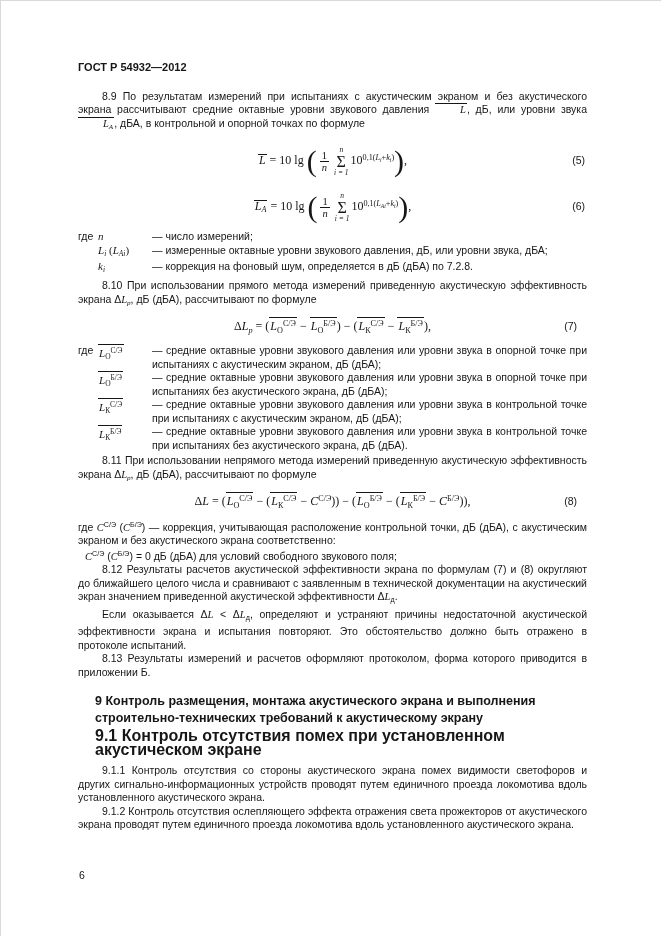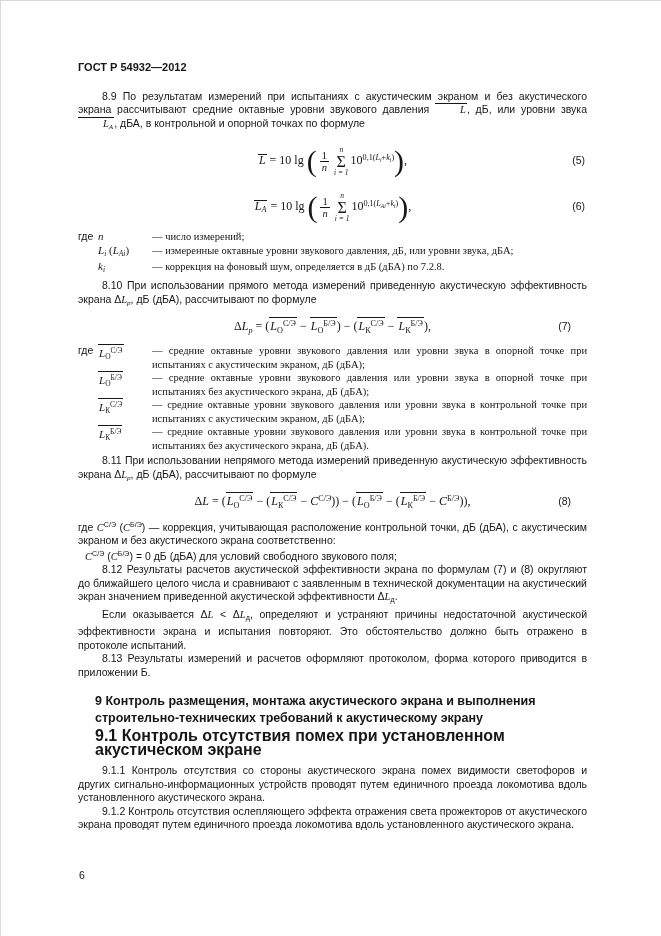--- a/index.html
+++ b/index.html
@@ -10,21 +10,21 @@
     font-size:10.5px; line-height:13.5px; color:#161616;
   }
   .content { position:absolute; left:77px; top:60px; width:509px; }
   .doc-header { font-weight:bold; font-size:11px; margin:0 0 15px 0; }
   p.para { margin:0; text-align:justify; }
   .ind  { text-indent:24px; }
   .ind-sm { text-indent:7px; }
 
   
   .formula { position:relative; display:flex; justify-content:center; align-items:center;
-             font-family:"Liberation Serif", serif; font-size:12px; margin:7px 14px; }
+             font-family:"Liberation Serif", serif; font-size:12px; margin:7px 8px; }
   .formula.tall { min-height:38px; margin:8px 0 4px; }
   .f-body { display:inline-block; white-space:pre; }
   .f-num { position:absolute; right:2px; top:50%; transform:translateY(-50%);
            font-family:"Liberation Sans", sans-serif; font-size:10.5px; }
 
   sub { font-size:68%; vertical-align:-0.3em; }
   sup { font-size:68%; vertical-align:0.5em; }
   .m-it { font-style:italic; font-family:"Liberation Serif", serif; }
   .m-big { font-size:250%; line-height:0; vertical-align:middle; font-weight:normal; }
   .m-ovl { position:relative; display:inline-block; padding:0 1px; }
@@ -36,21 +36,21 @@
   .m-sum { display:inline-flex; flex-direction:column; align-items:center;
            vertical-align:middle; margin:0 2px; line-height:1; }
   .m-sumtop,.m-sumbot { font-size:7.5px; font-style:italic; line-height:1; }
   .m-sigma { font-size:16px; line-height:0.95; }
 
   
   .where { margin:1px 0 2px; }
   .where-row { display:flex; }
   .where-lead { flex:0 0 20px; }
   .where-sym { flex:0 0 54px; font-family:"Liberation Serif", serif; white-space:nowrap; font-size:11px; }
-  .where-text { flex:1 1 auto; text-align:justify;font-family:Liberation Serif, serif; }
+  .where-text { flex:1 1 auto; text-align:justify; }
 
   .h9 { font-weight:bold; font-size:12.5px; line-height:17px; margin:14px 0 2px; padding-left:17px; }
   .h91 { font-weight:bold; font-size:16px; margin:0 0 8px; padding-left:17px; }
   .page-num { position:absolute; left:78px; top:868px; font-size:10.5px; }
 </style>
 </head>
 <body>
 
 <div class="page">
   <div class="content">

